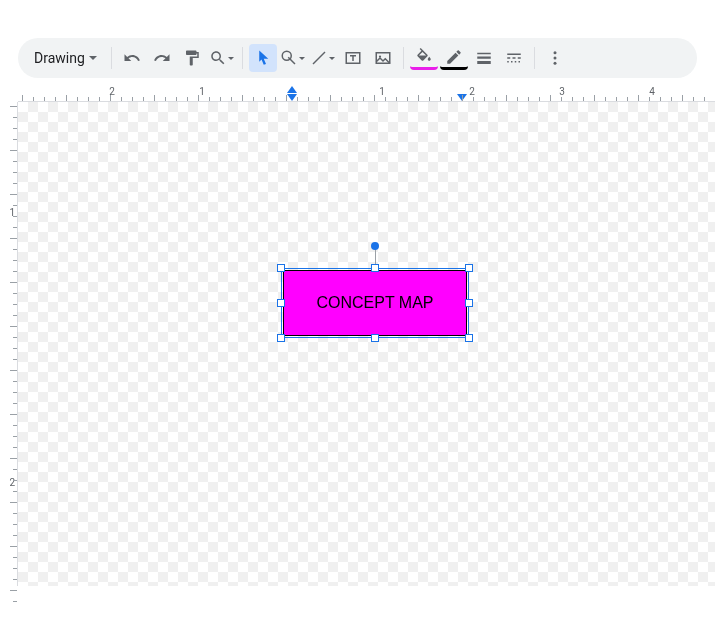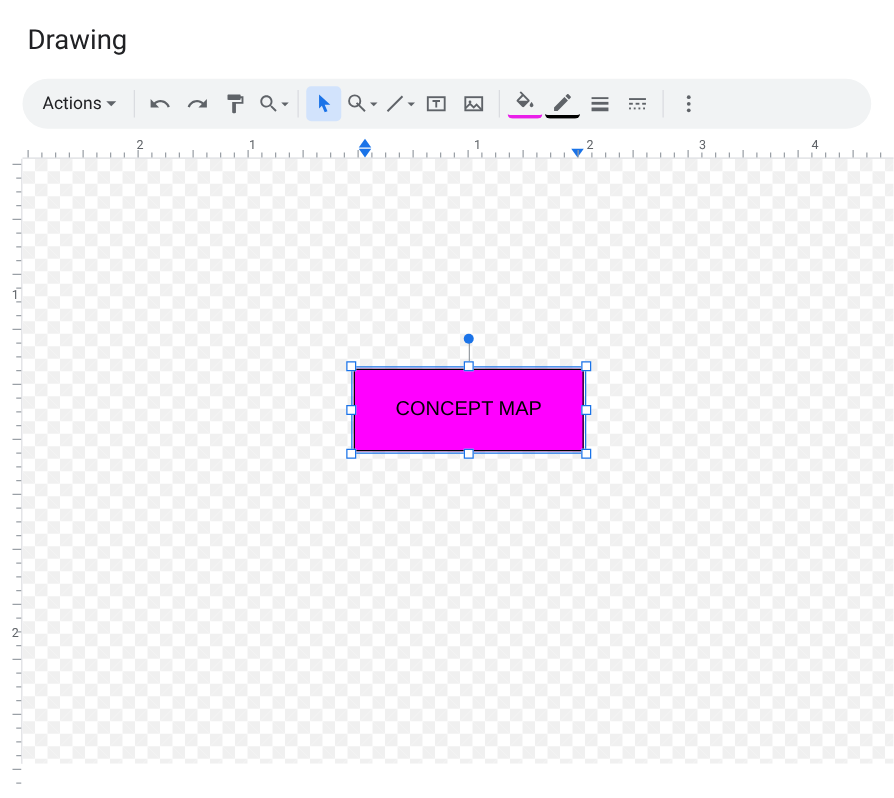--- a/index.html
+++ b/index.html
@@ -51,27 +51,26 @@
   .shape { position: absolute; left: 265px; top: 168px; width: 184px; height: 66px; background: #ff00ff; border: 1px solid #000; display: flex; align-items: center; justify-content: center; font-size: 16px; color: #000; font-family: Arial, sans-serif; }
   .sel-box { position: absolute; left: 263px; top: 166px; width: 188px; height: 70px; border: 1px solid #1a73e8; pointer-events: none; }
   .handle { position: absolute; width: 8px; height: 8px; background: #fff; border: 1.5px solid #1a73e8; }
   .handle.rot { width: 8px; height: 8px; background: #1a73e8; border-radius: 50%; border: none; }
   .rot-line { position: absolute; width: 1px; background: #9aa0a6; }
 </style>
 </head>
 <body>
 
 <div class="header">
-  <div class="title">Drawing</div>
 </div>
 
 <div class="toolbar-wrap">
   <div class="toolbar">
     <div class="actions-btn">
-      <span>Actions</span>
+      <span>Drawing</span>
     </div>
     <div class="sep"></div>
     <div class="tbtn">
       <svg viewBox="0 0 24 24">
           <path fill="currentColor" d="M12.5 8c-2.65 0-5.05.99-6.9 2.6L2 7v9h9l-3.62-3.62c1.39-1.16 3.16-1.88 5.12-1.88 3.54 0 6.55 2.31 7.6 5.5l2.37-.78C21.08 11.03 17.15 8 12.5 8z"></path>
         </svg>
     </div>
     <div class="tbtn">
       <svg viewBox="0 0 24 24">
           <path fill="currentColor" d="M18.4 10.6C16.55 8.99 14.15 8 11.5 8c-4.65 0-8.58 3.03-9.96 7.22L3.9 16c1.05-3.19 4.05-5.5 7.6-5.5 1.95 0 3.73.72 5.12 1.88L13 16h9V7l-3.6 3.6z"></path>

